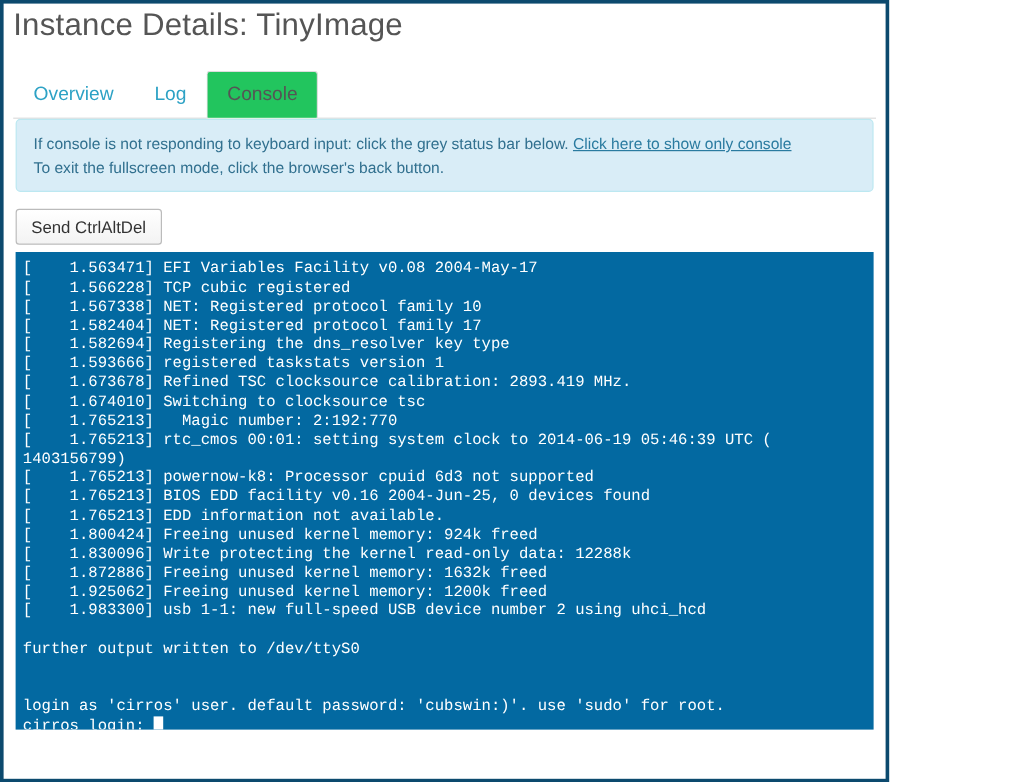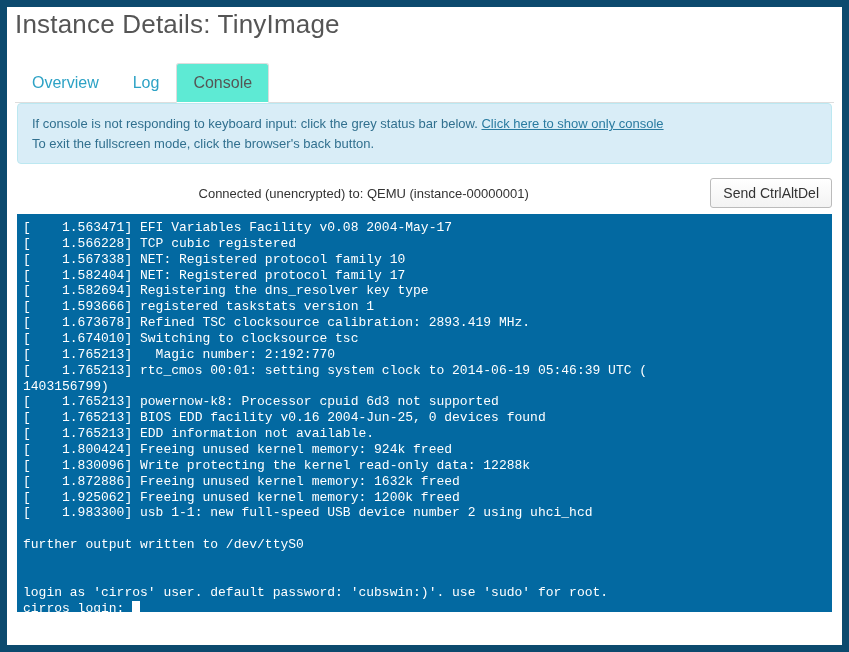--- a/index.html
+++ b/index.html
@@ -1,21 +1,21 @@
 <!DOCTYPE html>
 <html><head>
 <meta charset="utf-8">
 <style>
   * { box-sizing: border-box; margin: 0; padding: 0; }
   html, body { width: 849px; height: 652px; font-family: "Helvetica Neue", Helvetica, Arial, sans-serif; background: #fff; color: #333; }
-  .frame { width: 849px; height: 652px; border: 7px solid #0c4a6e; overflow: hidden; position: relative; }
+  .frame { width: 741px; height: 652px; border: 3px solid #0c4a6e; overflow: hidden; position: relative; }
   .page-title { font-size: 26px; font-weight: 300; color: #555; padding: 2px 8px 12px 8px; letter-spacing: 0.2px; }
   .tabs { display: flex; border-bottom: 1px solid #ddd; margin: 10px 8px 0 8px; }
   .tab { padding: 10px 16px; font-size: 16px; color: #2da2c5; cursor: pointer; border: 1px solid transparent; border-bottom: none; position: relative; top: 1px; }
-  .tab.active { color: #555; background: #5eead4; border-color: #ddd; border-bottom: 1px solid #fff; border-radius: 3px 3px 0 0; }
+  .tab.active { color: #555; background: #22c55e; border-color: #ddd; border-bottom: 1px solid #fff; border-radius: 3px 3px 0 0; }
   .section-title { font-size: 18px; font-weight: 700; color: #333; padding: 12px 10px 8px 10px; }
   .alert { margin: 0 10px; background: #d9edf7; border: 1px solid #bce8f1; border-radius: 4px; padding: 10px 14px; color: #31708f; font-size: 13px; line-height: 1.5; }
   .alert a { color: #2a7ba0; text-decoration: underline; }
   .status-row { display: flex; align-items: center; justify-content: space-between; margin: 14px 10px 0 10px; }
   .status-text { flex: 1; text-align: center; font-size: 13px; color: #333; }
   .btn { background: linear-gradient(#fff,#f3f3f3); border: 1px solid #bbb; border-radius: 3px; padding: 6px 12px; font-size: 14px; cursor: pointer; color: #333; }
   .terminal { margin: 6px 10px 0 10px; background: #0369a1; color: #fff; font-family: "Courier New", monospace; font-size: 13px; line-height: 1.22; padding: 6px 0 0 0; white-space: pre; overflow: hidden; height: 398px; }
   .terminal .line { padding: 0 6px; color: #fff; }
   .cursor { display: inline-block; width: 8px; background: #fff; color: #fff; }
 </style>
@@ -31,19 +31,18 @@
     <div class="tab active">Console</div>
   </div>
 
 
   <div class="alert">
     <span>If console is not responding to keyboard input: click the grey status bar below. </span><a href="#">Click here to show only console</a><br>
     <span>To exit the fullscreen mode, click the browser's back button.</span>
   </div>
 
   <div class="status-row">
-    <div class="status-text">Connected (unencrypted) to: QEMU (instance-00000001)</div>
     <button class="btn">Send CtrlAltDel</button>
   </div>
 
   <div class="terminal" id="terminal"><div class="line">[    1.563471] EFI Variables Facility v0.08 2004-May-17</div><div class="line">[    1.566228] TCP cubic registered</div><div class="line">[    1.567338] NET: Registered protocol family 10</div><div class="line">[    1.582404] NET: Registered protocol family 17</div><div class="line">[    1.582694] Registering the dns_resolver key type</div><div class="line">[    1.593666] registered taskstats version 1</div><div class="line">[    1.673678] Refined TSC clocksource calibration: 2893.419 MHz.</div><div class="line">[    1.674010] Switching to clocksource tsc</div><div class="line">[    1.765213]   Magic number: 2:192:770</div><div class="line">[    1.765213] rtc_cmos 00:01: setting system clock to 2014-06-19 05:46:39 UTC (</div><div class="line">1403156799)</div><div class="line">[    1.765213] powernow-k8: Processor cpuid 6d3 not supported</div><div class="line">[    1.765213] BIOS EDD facility v0.16 2004-Jun-25, 0 devices found</div><div class="line">[    1.765213] EDD information not available.</div><div class="line">[    1.800424] Freeing unused kernel memory: 924k freed</div><div class="line">[    1.830096] Write protecting the kernel read-only data: 12288k</div><div class="line">[    1.872886] Freeing unused kernel memory: 1632k freed</div><div class="line">[    1.925062] Freeing unused kernel memory: 1200k freed</div><div class="line">[    1.983300] usb 1-1: new full-speed USB device number 2 using uhci_hcd</div><div class="line">&nbsp;</div><div class="line">further output written to /dev/ttyS0</div><div class="line">&nbsp;</div><div class="line">&nbsp;</div><div class="line">login as 'cirros' user. default password: 'cubswin:)'. use 'sudo' for root.</div><div class="line">cirros login: <span class="cursor"> </span></div></div>
 
 </div>
 
 </body></html>

